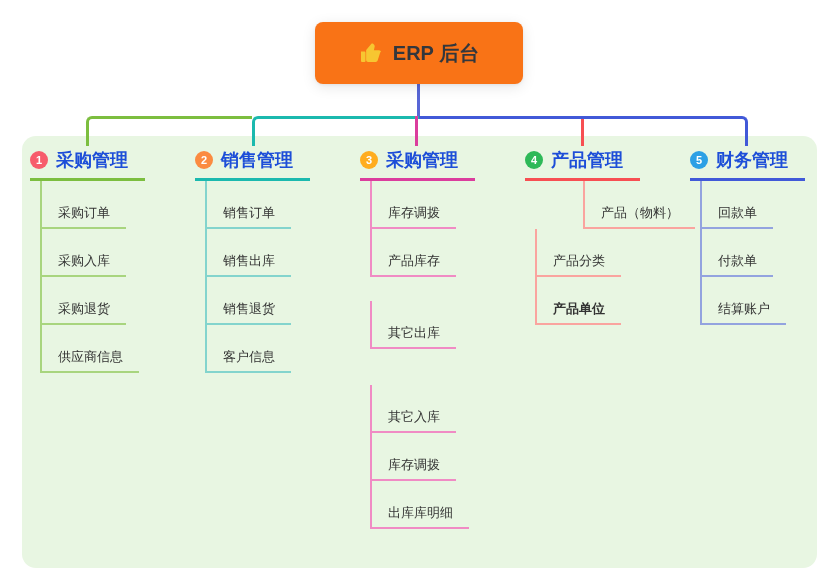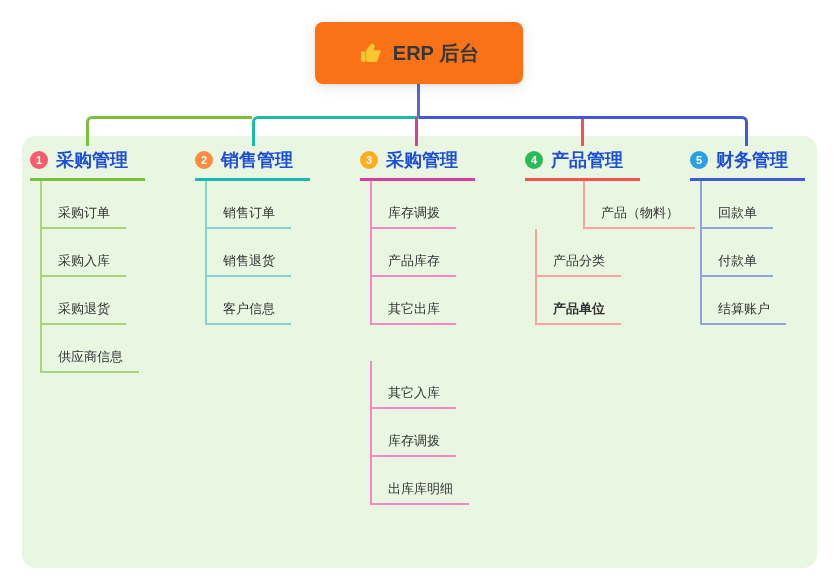--- a/index.html
+++ b/index.html
@@ -82,33 +82,34 @@
           <li class="child" style="border-color: rgb(168, 213, 126);">供应商信息</li>
         </ul>
     </div>
       <div class="branch" style="left: 195px;">
       <div class="branch-header" style="border-bottom-color: rgb(27, 185, 174);">
         <span class="badge" style="background: rgb(251, 139, 64);">2</span>
         <span class="branch-title">销售管理</span>
       </div>
       <ul class="children">
           <li class="child" style="border-color: rgb(131, 212, 205); text-align: center;">销售订单</li>
+          <li class="child" style="border-color: rgb(131, 212, 205);">销售出库</li>
           <li class="child" style="border-color: rgb(131, 212, 205);">销售退货</li>
           <li class="child" style="border-color: rgb(131, 212, 205);">客户信息</li>
         </ul>
     </div>
       <div class="branch" style="left: 360px;">
       <div class="branch-header" style="border-bottom-color: rgb(219, 61, 157);">
         <span class="badge" style="background: rgb(255, 173, 31);">3</span>
         <span class="branch-title">采购管理</span>
       </div>
       <ul class="children">
           <li class="child" style="border-color: rgb(240, 139, 196);">库存调拨</li>
           <li class="child" style="border-color: rgb(240, 139, 196);">产品库存</li>
-          <li class="child" style="border-color: rgb(240, 139, 196);">其它出库</li>
+          <li class="child" style="border-color: rgb(240, 139, 196); margin-top: 24px;">其它出库</li>
           <li class="child" style="border-color: rgb(240, 139, 196); margin-top: 36px;">其它入库</li>
           <li class="child" style="border-color: rgb(240, 139, 196);">库存调拨</li>
           <li class="child" style="border-color: rgb(240, 139, 196);">出库库明细</li>
         </ul>
     </div>
       <div class="branch" style="left: 525px;">
       <div class="branch-header" style="border-bottom-color: rgb(247, 79, 82);">
         <span class="badge" style="background: rgb(46, 185, 88);">4</span>
         <span class="branch-title">产品管理</span>
       </div>

